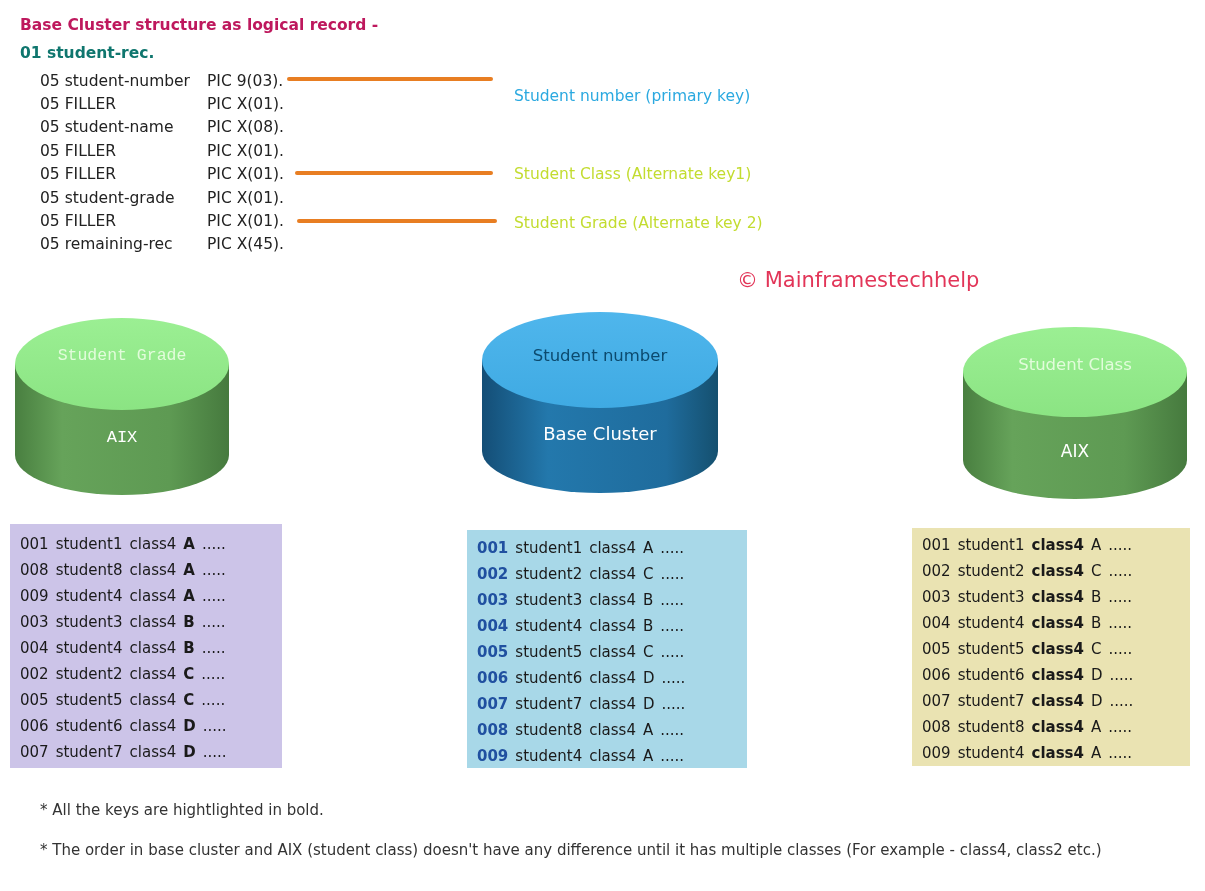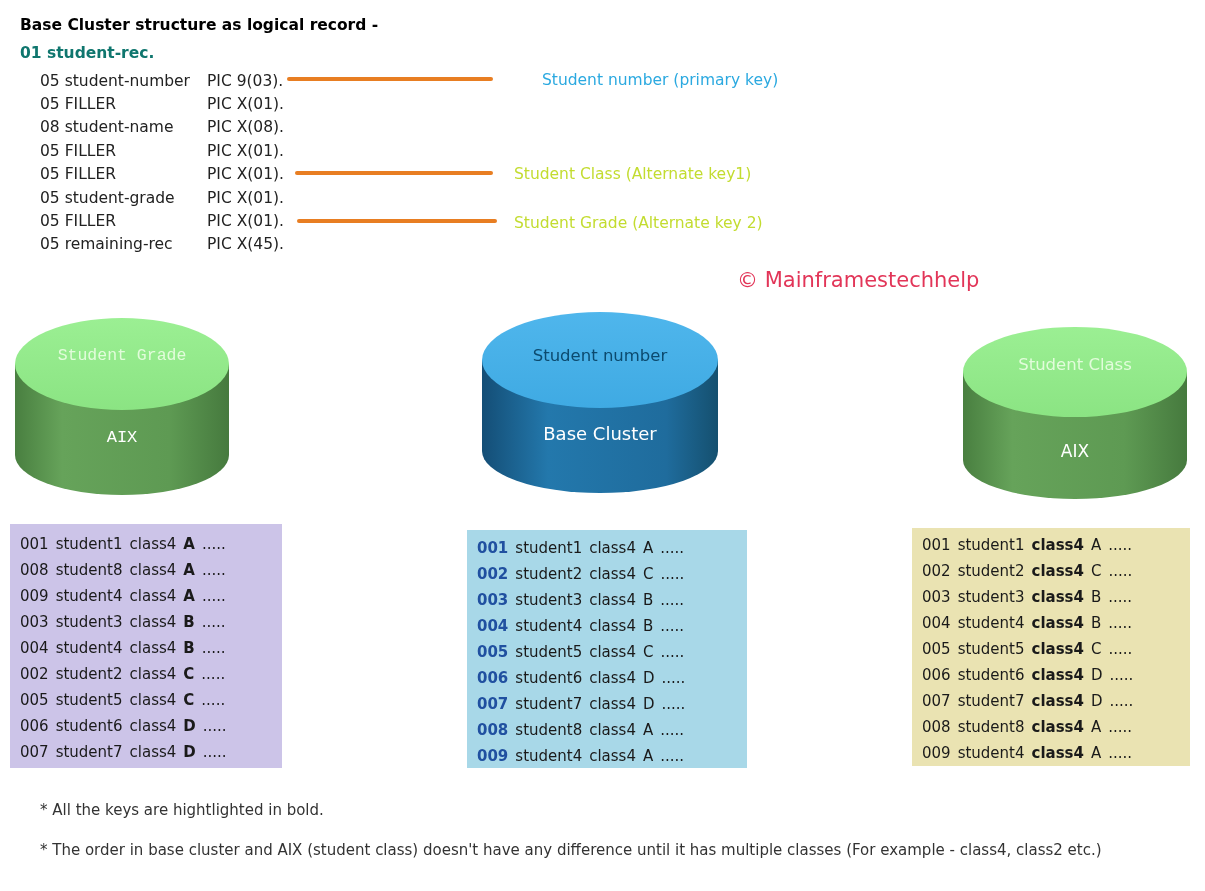--- a/index.html
+++ b/index.html
@@ -1,35 +1,35 @@
 <!DOCTYPE html>
 <html><head>
 <meta charset="utf-8">
 <style>
   html,body{margin:0;padding:0;background:#fff;}
   .page{position:relative;width:1205px;height:891px;background:#ffffff;overflow:hidden;
         font-family:"DejaVu Sans",sans-serif;color:#222;}
 
   
-  .title{position:absolute;left:20px;top:16px;font-size:15.5px;font-weight:bold;color:#000000;}
+  .title{position:absolute;left:20px;top:16px;font-size:15.5px;font-weight:bold;color:#be185d;}
   .rec01{position:absolute;left:20px;top:44px;font-size:15.5px;font-weight:bold;color:#0f766e;}
   .record{position:absolute;left:40px;top:69px;font-size:15.5px;color:#222;}
   .frow{display:flex;height:23.4px;align-items:center;}
   .fname{display:inline-block;width:167px;}
   .fpic{display:inline-block;}
 
   
   .conn{position:absolute;height:4px;background:#E87E22;border-radius:2px;}
   .conn1{left:287px;top:77px;width:206px;}
   .conn2{left:295px;top:171px;width:198px;}
   .conn3{left:297px;top:219px;width:200px;}
   .anno{position:absolute;font-size:15.5px;}
   .anno-blue{color:#2BA9E0;}
   .anno-green{color:#C3DC30;}
-  .anno1{left:514px;top:71px;margin-left:28px;}
+  .anno1{left:514px;top:87px;}
   .anno2{left:514px;top:165px;}
   .anno3{left:514px;top:214px;}
 
   .copyright{position:absolute;left:737px;top:268px;font-size:21px;color:#E23558;}
 
   
   .cyl{position:absolute;}
   .cyl-side{position:absolute;left:0;right:0;bottom:0;}
   .cyl-top{position:absolute;left:0;right:0;top:0;border-radius:50%;}
   .green-side{background:linear-gradient(90deg,#497F40,#66A35A 22%,#5E9A53 72%,#467A3E);}
@@ -86,21 +86,21 @@
 
   <div class="frow">
       <span class="fname">05 student-number</span>
       <span class="fpic">PIC 9(03).</span>
     </div>
       <div class="frow">
       <span class="fname">05 FILLER</span>
       <span class="fpic">PIC X(01).</span>
     </div>
       <div class="frow">
-      <span class="fname">08 student-name</span>
+      <span class="fname">05 student-name</span>
       <span class="fpic">PIC X(08).</span>
     </div>
       <div class="frow">
       <span class="fname">05 FILLER</span>
       <span class="fpic">PIC X(01).</span>
     </div>
       <div class="frow">
       <span class="fname">05 FILLER</span>
       <span class="fpic">PIC X(01).</span>
     </div>

